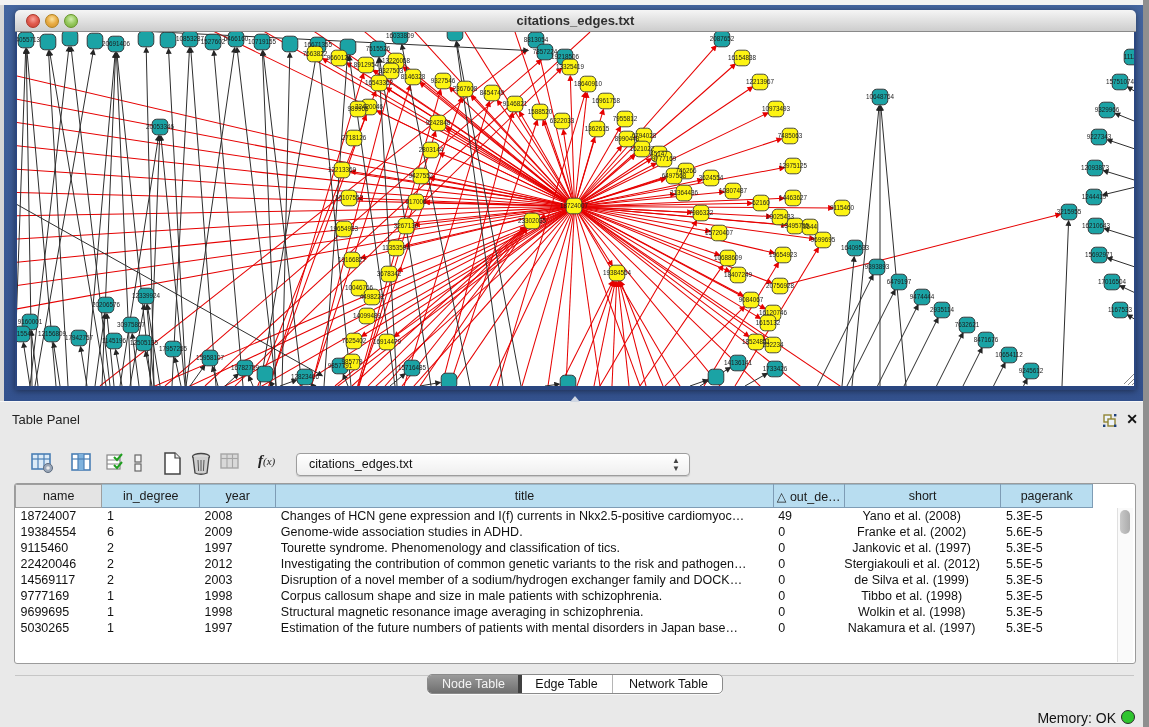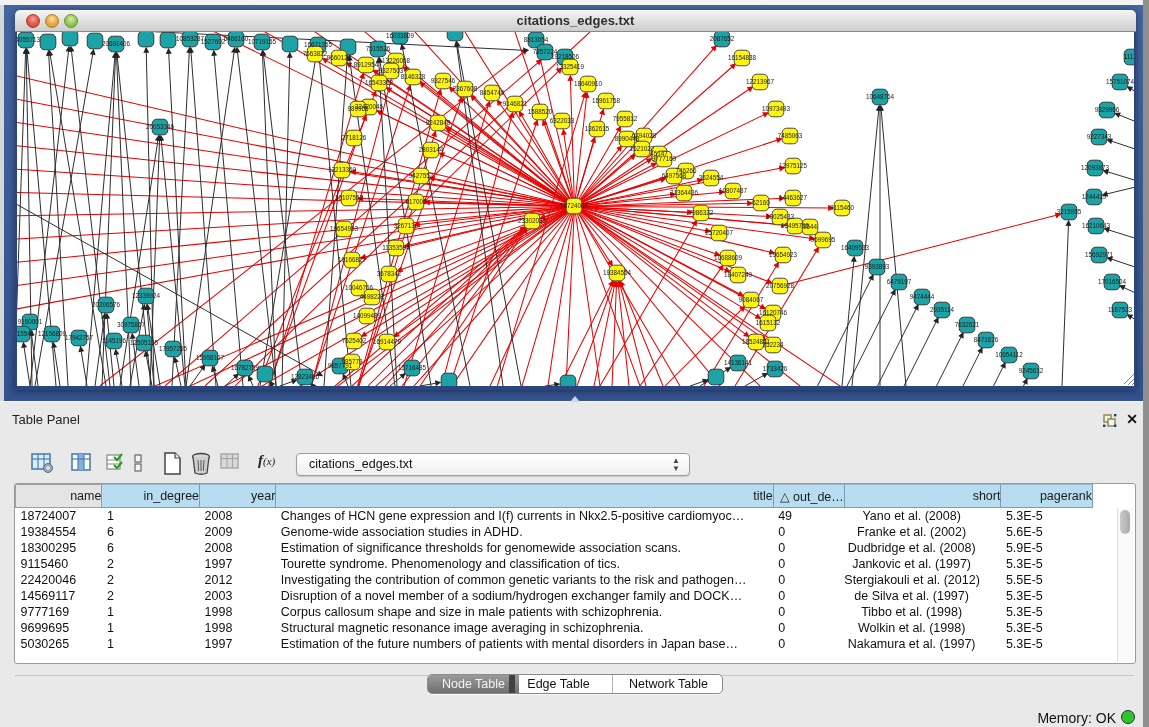--- a/index.html
+++ b/index.html
@@ -29,33 +29,33 @@
 .closex{position:absolute;right:11px;top:9px;font-size:14px;font-weight:bold;color:#111;}
 #toolbar{position:absolute;left:12px;top:39px;width:100%;height:42px;}
 #toolbar svg{position:absolute;top:12px;}
 #combo{position:absolute;left:284px;top:13px;width:394px;height:23px;background:linear-gradient(#ffffff,#efefef);
  border:1px solid #9d9d9d;border-radius:4px;box-sizing:border-box;box-shadow:0 1px 1px rgba(0,0,0,.15);}
 #combo .ct{position:absolute;left:12px;top:3px;font-size:12.5px;color:#111;}
 #combo .arr{position:absolute;right:9px;top:3px;font-size:8px;color:#444;line-height:8px;text-align:center;}
 #tablebox{position:absolute;left:14px;top:82px;width:1122px;height:181px;background:#fff;
  border:1px solid #9b9b9b;border-radius:3px;box-sizing:border-box;overflow:hidden;}
 #tbl{border-collapse:collapse;table-layout:fixed;width:1078px;font-size:12.5px;color:#111;margin-top:0;}
-#tbl th{height:22px;font-weight:normal;font-size:12.5px;background:#b8ddf0;border:1px solid #7e9cb5;border-top:1px solid #98b6c9;padding:0;text-align:right;color:#1a1a1a;}
+#tbl th{height:22px;font-weight:normal;font-size:12.5px;background:#b8ddf0;border:1px solid #7e9cb5;border-top:1px solid #98b6c9;padding:0;text-align:center;color:#1a1a1a;}
 #tbl th.h0{background:#e4e4e4;border:1px solid #9e9e9e;}
 #tbl td{height:16px;padding:0 0 0 5px;white-space:nowrap;overflow:hidden;}
 #tbl .c0{width:84px;}#tbl .c1{width:95px;}#tbl .c2{width:74px;}#tbl .c3{width:488px;}
 #tbl .c4{width:69px;}#tbl .c5{width:153px;margin-left:9px;}#tbl .c6{width:89px;}
 #tbl td.c5{text-align:center;padding:0 22px 0 0;}
 #sbar{position:absolute;right:2px;top:24px;width:15px;height:154px;background:#fafafa;border-left:1px solid #e0e0e0;}
 #sbar .thumb{position:absolute;left:2px;top:2px;width:10px;height:24px;background:linear-gradient(90deg,#c9c9c9,#ababab);border-radius:6px;}
 #tabs{position:absolute;left:427px;top:273px;width:296px;height:20px;border:1px solid #8a8a8a;border-radius:5px;
  background:#fff;z-index:5;box-sizing:border-box;overflow:hidden;box-shadow:0 1px 0 rgba(255,255,255,.7);}
 #tabs .seg{position:absolute;top:0;height:100%;font-size:12.5px;text-align:center;line-height:19px;color:#111;}
 #tabs .s1{left:0;width:91px;background:linear-gradient(#9a9a9a,#6f6f6f);color:#f4f4f4;}
-#tabs .s2{left:81px;width:93px;border-left:6px solid #404040;box-sizing:border-box;}
+#tabs .s2{left:90px;width:93px;border-left:4px solid #404040;box-sizing:border-box;}
 #tabs .s3{left:184px;width:112px;border-left:1px solid #b5b5b5;box-sizing:border-box;}
 #status{position:absolute;right:33px;top:309px;font-size:14px;color:#111;}
 #memdot{position:absolute;right:14px;top:309px;width:12px;height:12px;border-radius:50%;background:#2fc52f;border:1.5px solid #2b2b2b;}
 </style></head>
 <body>
 <div id="desktop">
  <div class="topstrip"></div>
     <div class="leftstrip"></div>
  <div id="frame">
   <div id="titlebar">
@@ -666,29 +666,20 @@
 <tr>
             <td class="c0">19384554</td>
             <td class="c1">6</td>
             <td class="c2">2009</td>
             <td class="c3">Genome-wide association studies in ADHD.</td>
             <td class="c4">0</td>
             <td class="c5">Franke et al. (2002)</td>
             <td class="c6">5.6E-5</td>
           </tr>
 <tr>
-            <td class="c0">18300295</td>
-            <td class="c1">6</td>
-            <td class="c2">2008</td>
-            <td class="c3">Estimation of significance thresholds for genomewide association scans.</td>
-            <td class="c4">0</td>
-            <td class="c5">Dudbridge et al. (2008)</td>
-            <td class="c6">5.9E-5</td>
-          </tr>
-<tr>
             <td class="c0">9115460</td>
             <td class="c1">2</td>
             <td class="c2">1997</td>
             <td class="c3">Tourette syndrome. Phenomenology and classification of tics.</td>
             <td class="c4">0</td>
             <td class="c5">Jankovic et al. (1997)</td>
             <td class="c6">5.3E-5</td>
           </tr>
 <tr>
             <td class="c0">22420046</td>
@@ -698,21 +689,21 @@
             <td class="c4">0</td>
             <td class="c5">Stergiakouli et al. (2012)</td>
             <td class="c6">5.5E-5</td>
           </tr>
 <tr>
             <td class="c0">14569117</td>
             <td class="c1">2</td>
             <td class="c2">2003</td>
             <td class="c3">Disruption of a novel member of a sodium/hydrogen exchanger family and DOCK…</td>
             <td class="c4">0</td>
-            <td class="c5">de Silva et al. (1997)</td>
+            <td class="c5">de Silva et al. (1999)</td>
             <td class="c6">5.3E-5</td>
           </tr>
 <tr>
             <td class="c0">9777169</td>
             <td class="c1">1</td>
             <td class="c2">1998</td>
             <td class="c3">Corpus callosum shape and size in male patients with schizophrenia.</td>
             <td class="c4">0</td>
             <td class="c5">Tibbo et al. (1998)</td>
             <td class="c6">5.3E-5</td>

